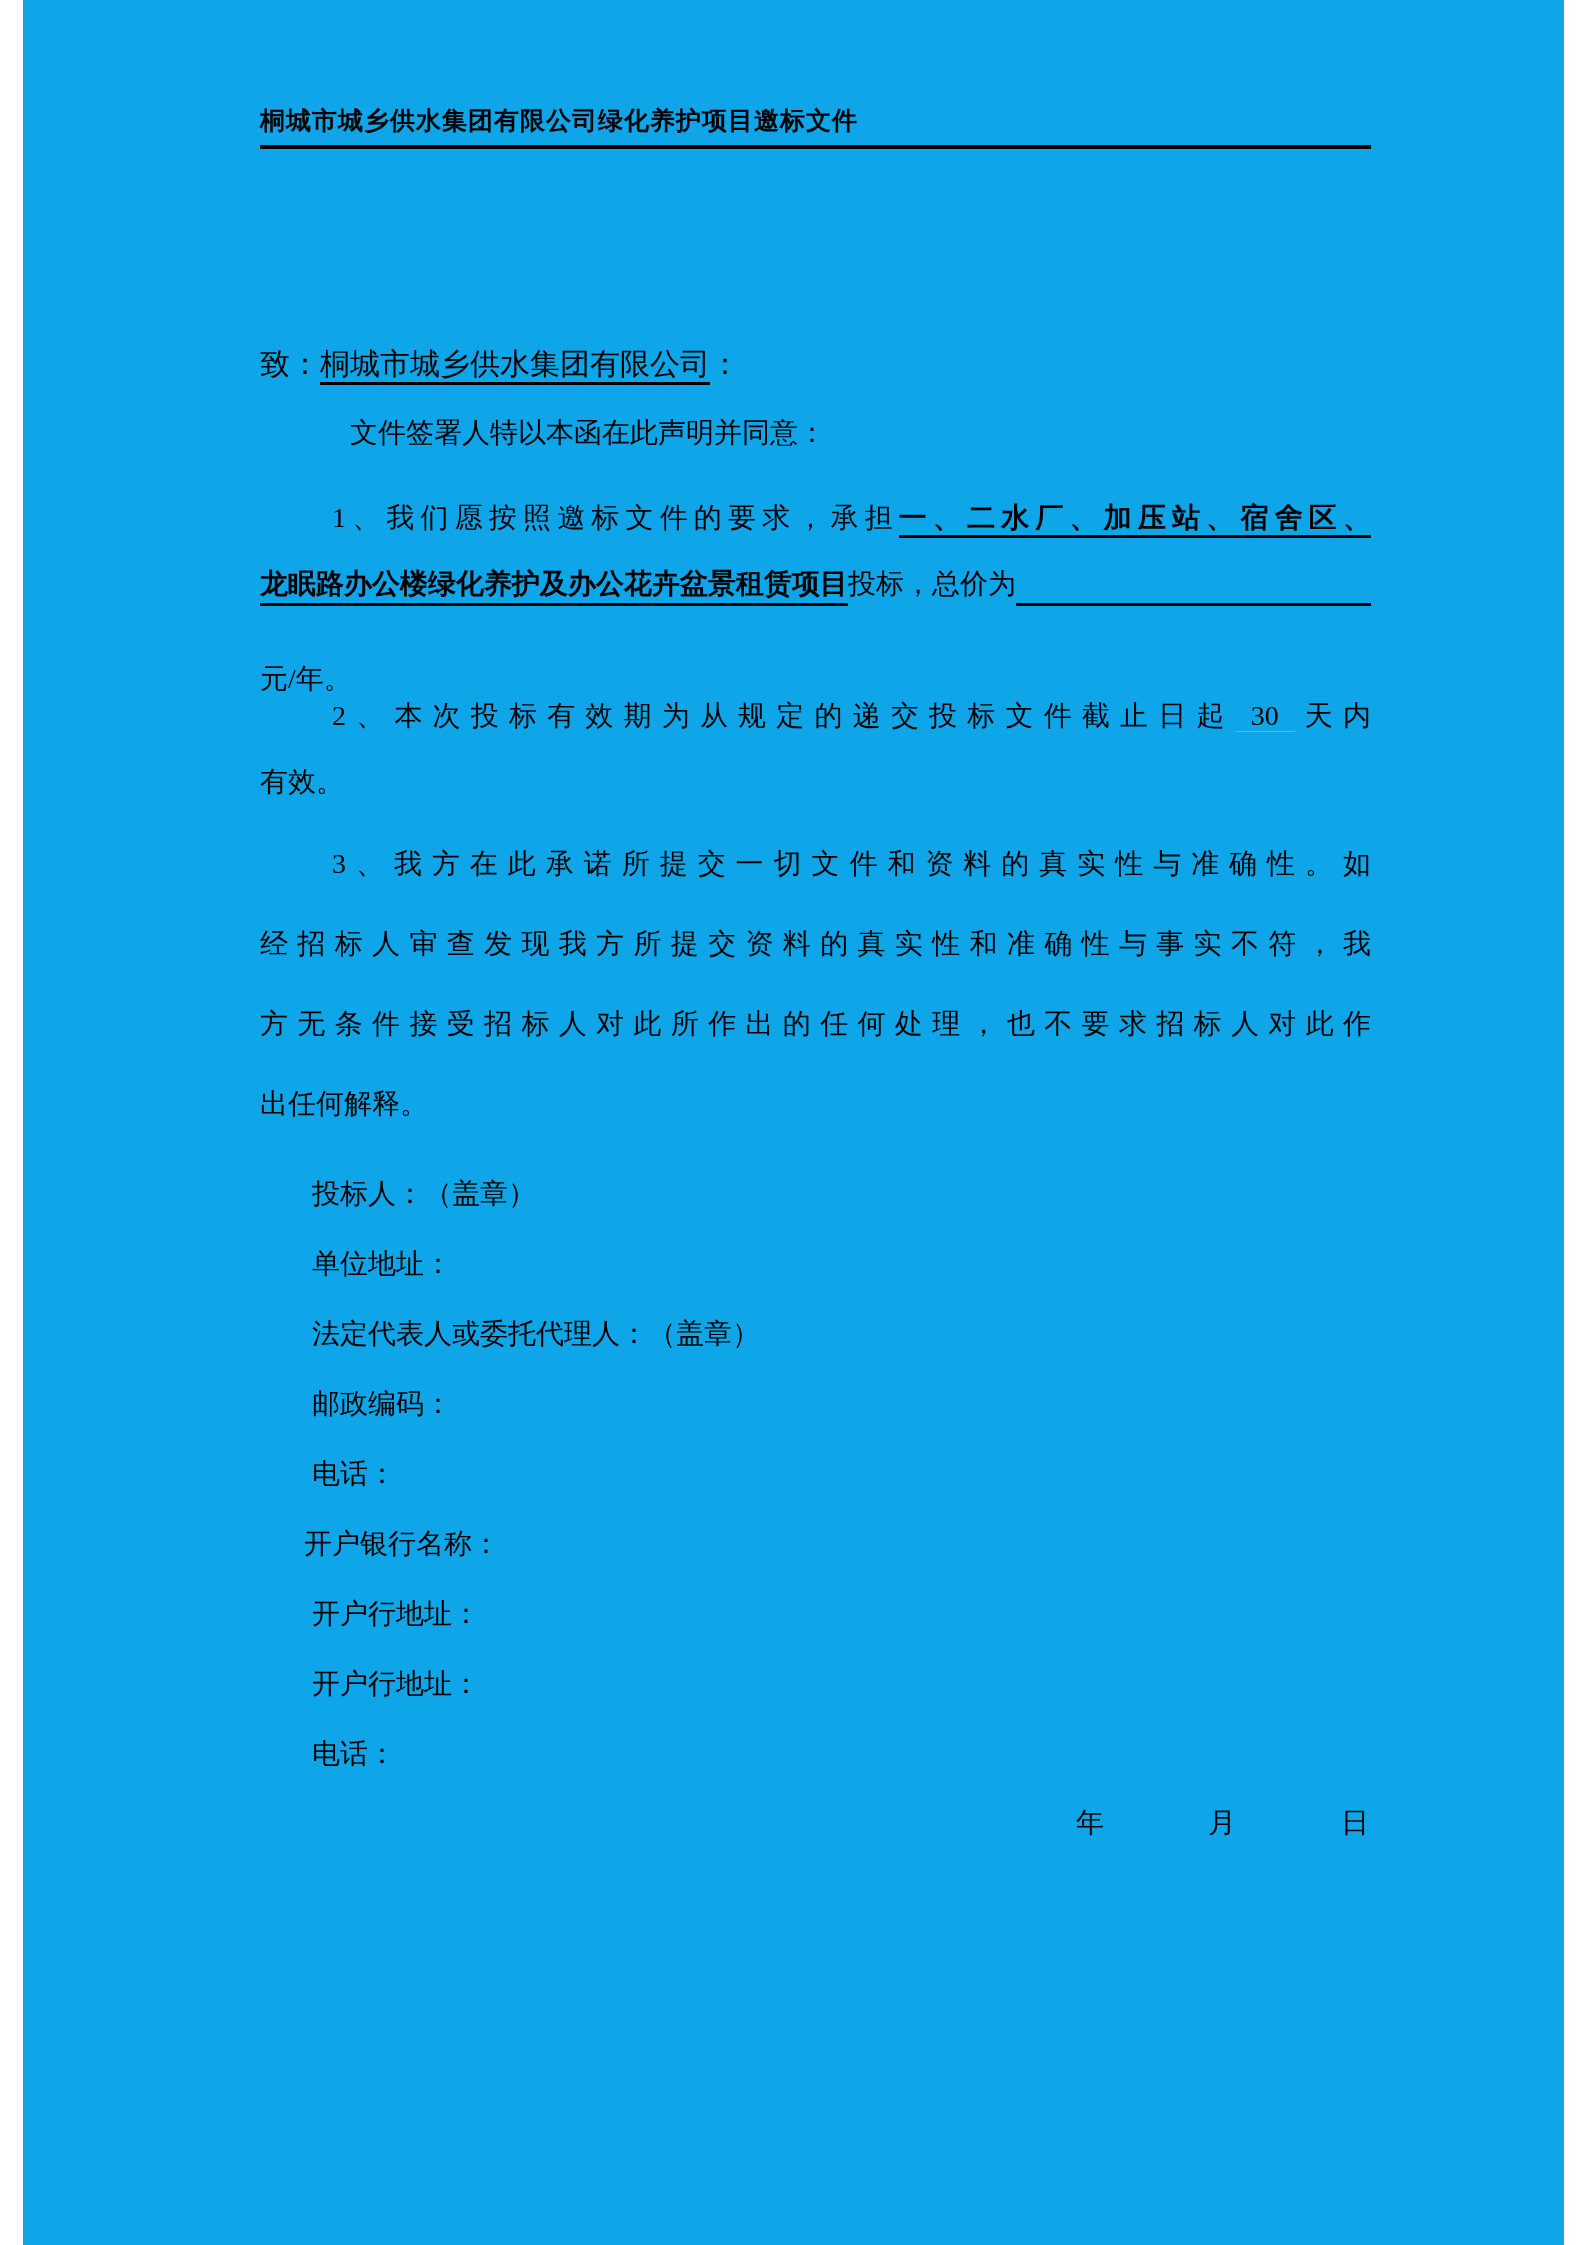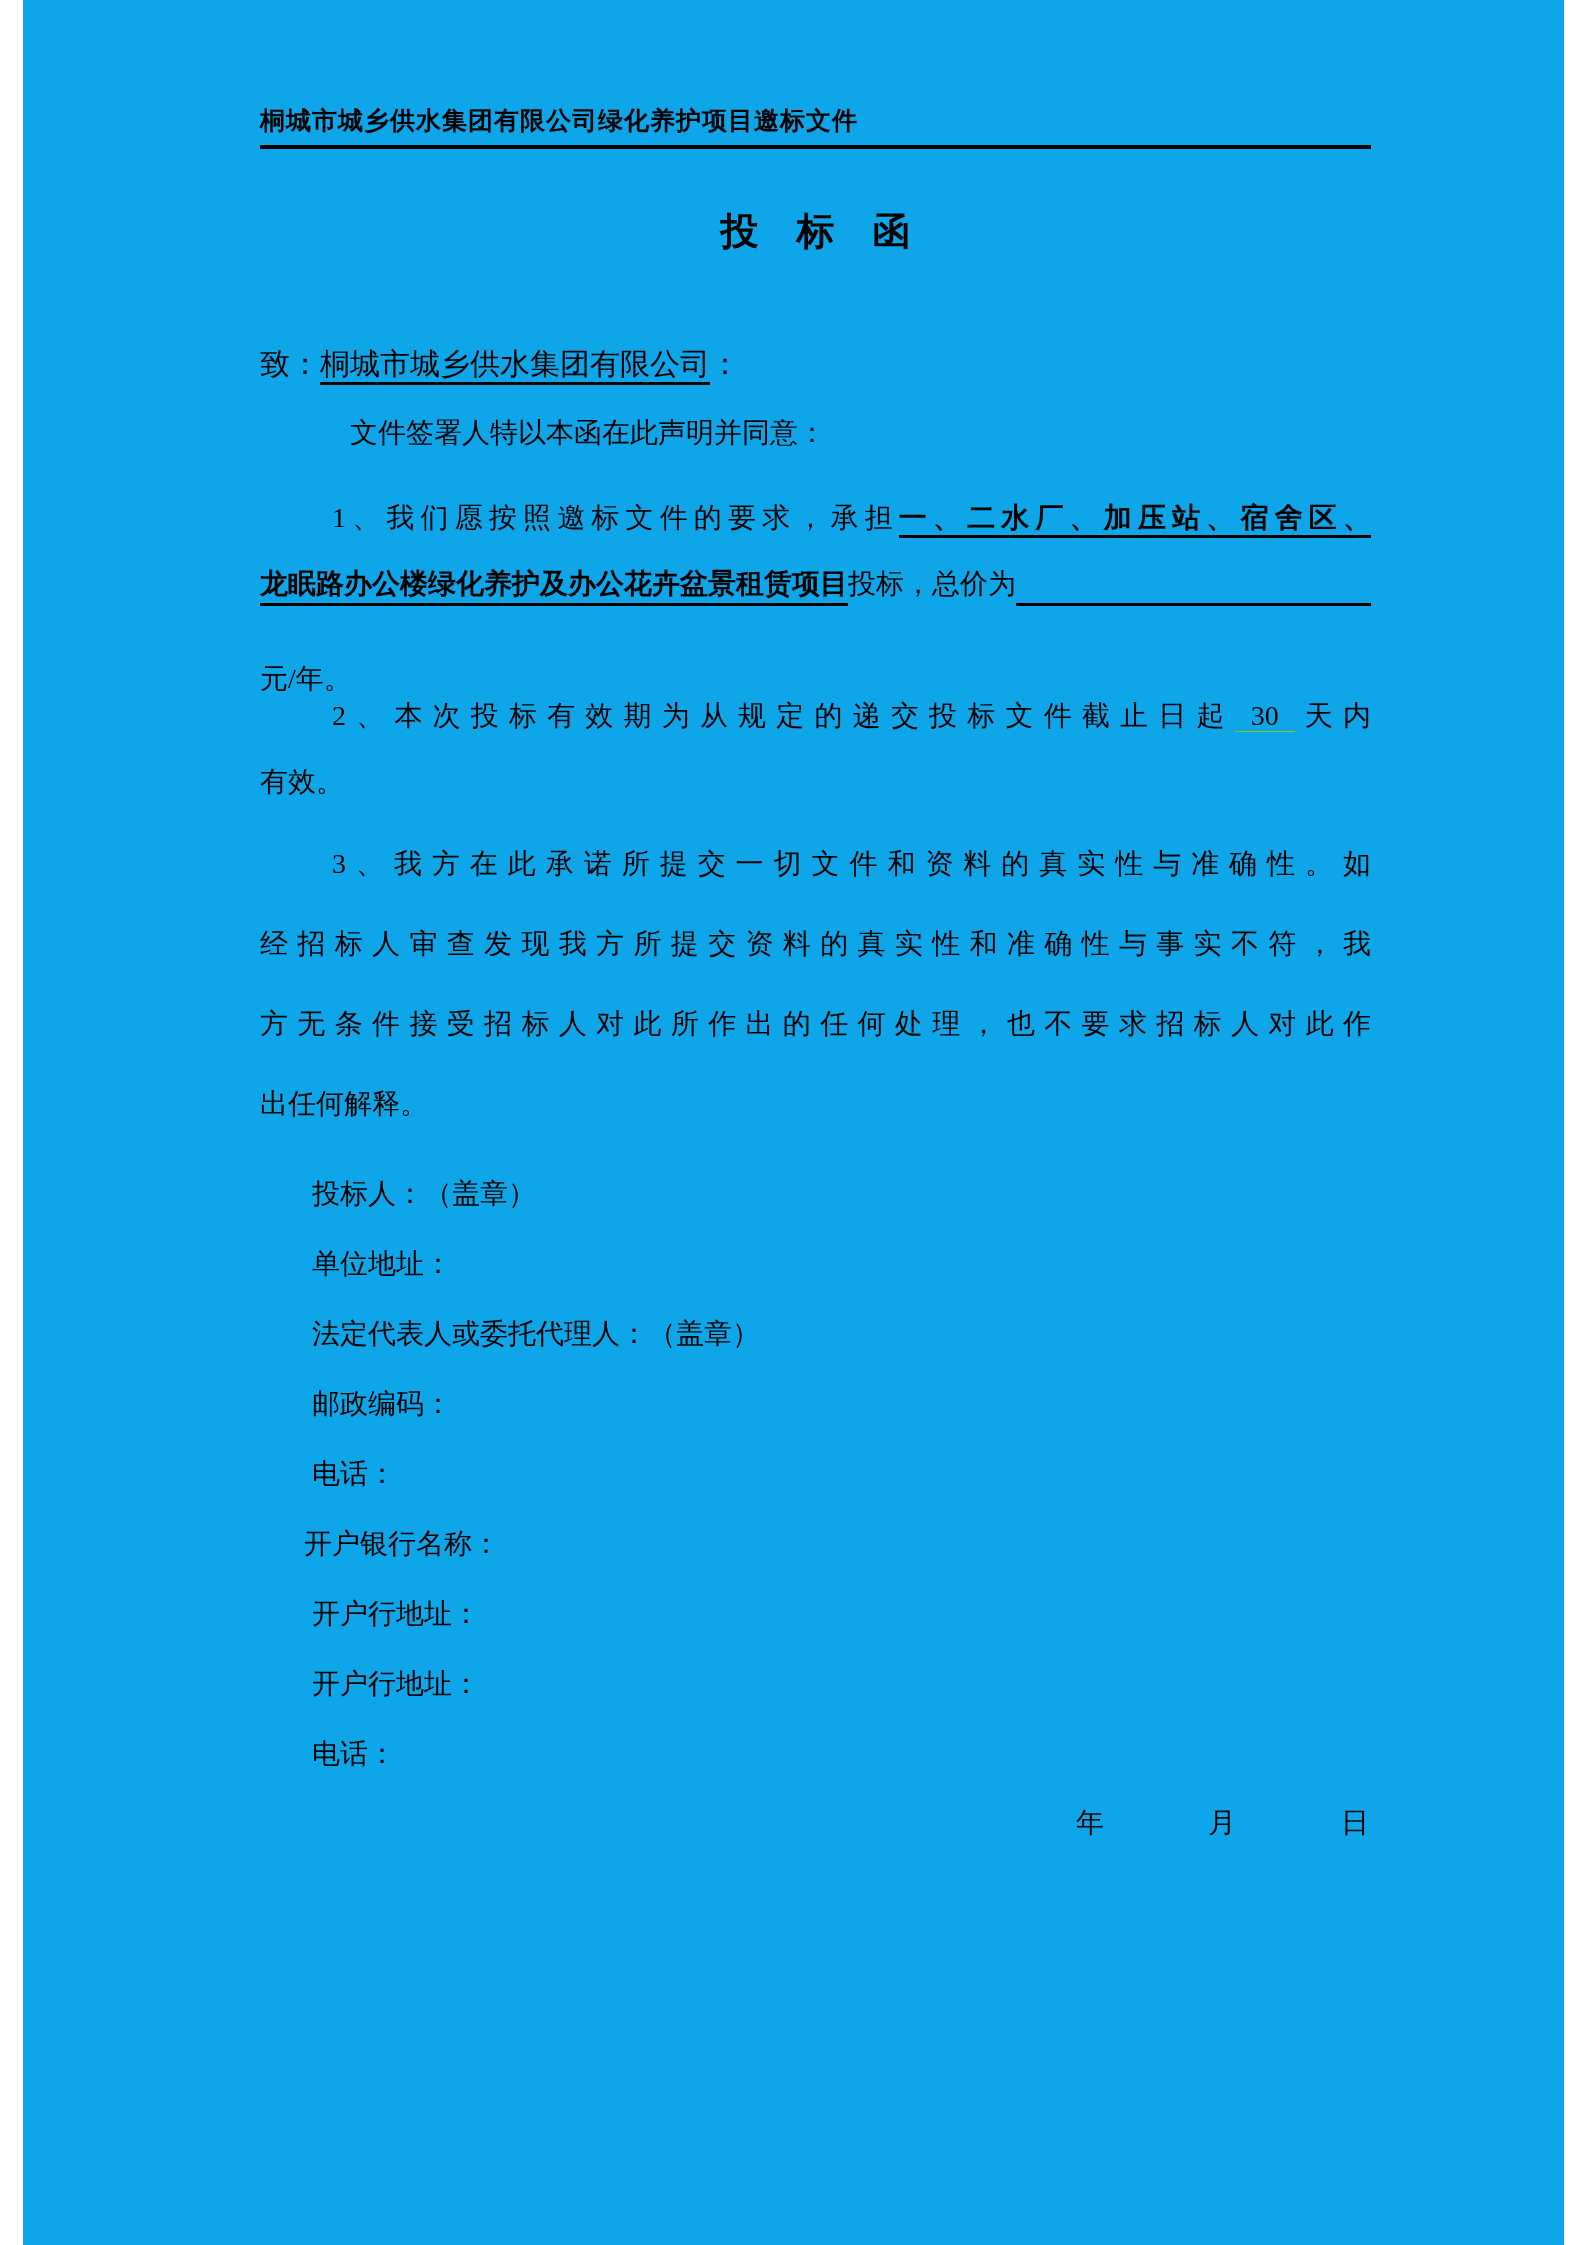--- a/index.html
+++ b/index.html
@@ -54,21 +54,20 @@
   .d-day   { left:1081px; }
 </style>
 </head>
 <body>
 
 <div class="page">
 
   <div class="hdr">桐城市城乡供水集团有限公司绿化养护项目邀标文件</div>
   <div class="rule"></div>
 
-  <div class="title">投　标　函</div>
 
   <div class="row salutation"><span>致：</span><span class="u">桐城市城乡供水集团有限公司</span><span>：</span></div>
 
   <div class="row ind-decl" style="top:416px">文件签署人特以本函在此声明并同意：</div>
 
   <div class="row fill ind-num" style="top:501px"><span>1、我们愿按照邀标文件的要求，承担</span><span class="em u">一、二水厂、加压站、宿舍区、</span></div>
 
   <div class="row flexrow" style="top:567px">
       <span class="em u">龙眠路办公楼绿化养护及办公花卉盆景租赁项目</span>
       <span>投标，总价为</span>

